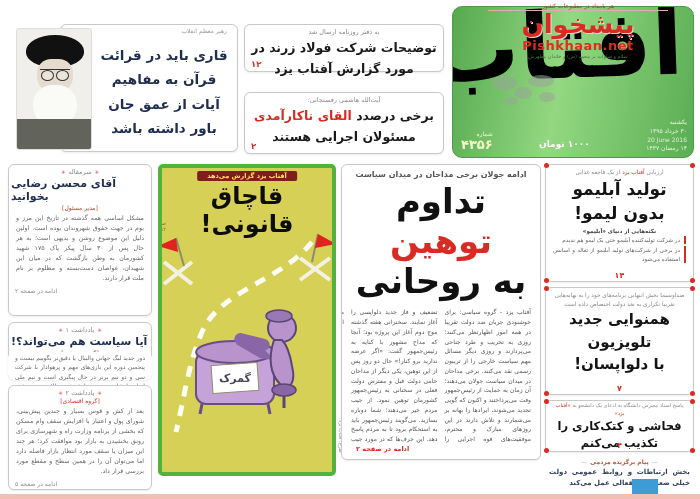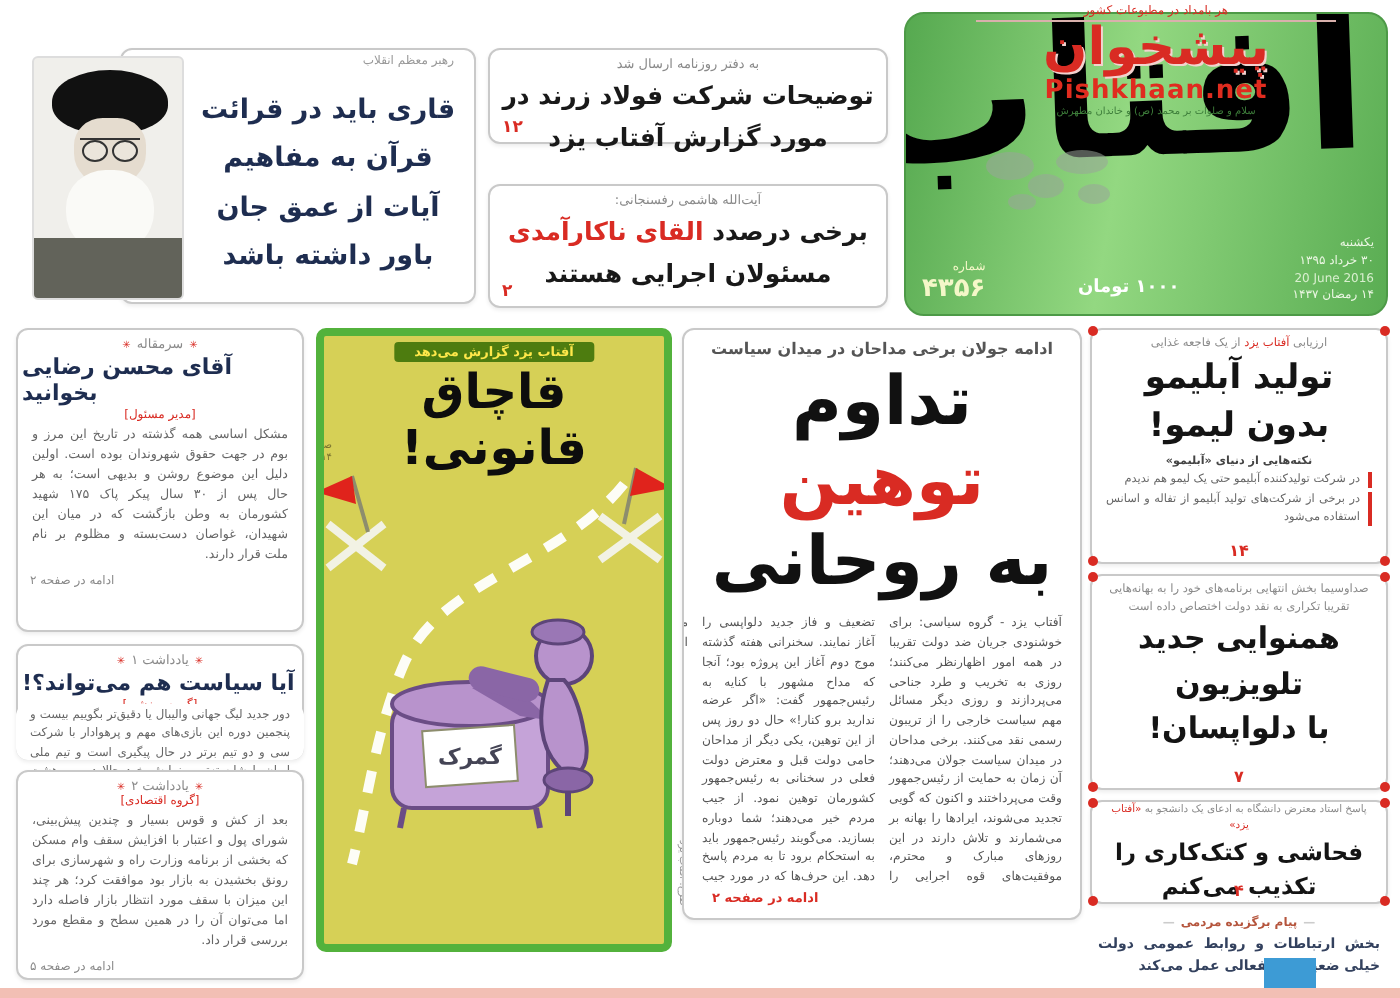--- a/index.html
+++ b/index.html
@@ -54,21 +54,21 @@
   
   .tm-head { font-size:12.5px; font-weight:bold; color:#191919; text-align:center; line-height:1.7; padding-top:1px; }
   .red-word { color:#d92b23; }
 
   
   .lc-head { font-size:11px; font-weight:bold; color:#1e2d50; text-align:left; padding:1px 2px; }
   .lc-head.red { color:#d92b23; font-size:10px; }
 
   
   #cartoon-box { position:absolute; left:158px; top:164px; width:178px; height:312px; background:#d6d056; border:4px solid #53b23c; border-radius:5px; overflow:hidden; }
-  #cartoon-kicker { position:absolute; top:3px; left:50%; transform:translateX(-50%); background:#4d7c0f; color:#ffe84a; font-size:6.5px; font-weight:bold; padding:1px 10px; border-radius:2px; white-space:nowrap; }
+  #cartoon-kicker { position:absolute; top:3px; left:50%; transform:translateX(-50%); background:#7f1d1d; color:#ffe84a; font-size:6.5px; font-weight:bold; padding:1px 10px; border-radius:2px; white-space:nowrap; }
   #cartoon-title { position:absolute; top:14px; width:100%; text-align:center; font-size:24px; font-weight:bold; color:#0d0d0d; }
   #cartoon-pagenote { position:absolute; top:52px; right:166px; left:2px; font-size:5px; color:#7a7430; }
   #cartoon-credit { position:absolute; left:338px; top:420px; font-size:5px; color:#999; writing-mode:vertical-rl; }
 
   
   #main-box { left:341px; top:164px; width:200px; height:296px; }
   #main-kicker { font-size:8px; color:#555; text-align:center; padding-top:5px; font-weight:bold; }
   #main-headline { text-align:center; font-weight:bold; font-size:34px; line-height:1.18; color:#111; margin-top:2px; letter-spacing:-1px; }
   #main-body { column-count:2; column-gap:7px; padding:6px 9px 2px 9px; font-size:6.1px; line-height:1.6; color:#555; text-align:justify; height:148px; overflow:hidden; }
   #main-more { position:absolute; bottom:6px; left:14px; color:#d92b23; font-weight:bold; font-size:6.5px; }

